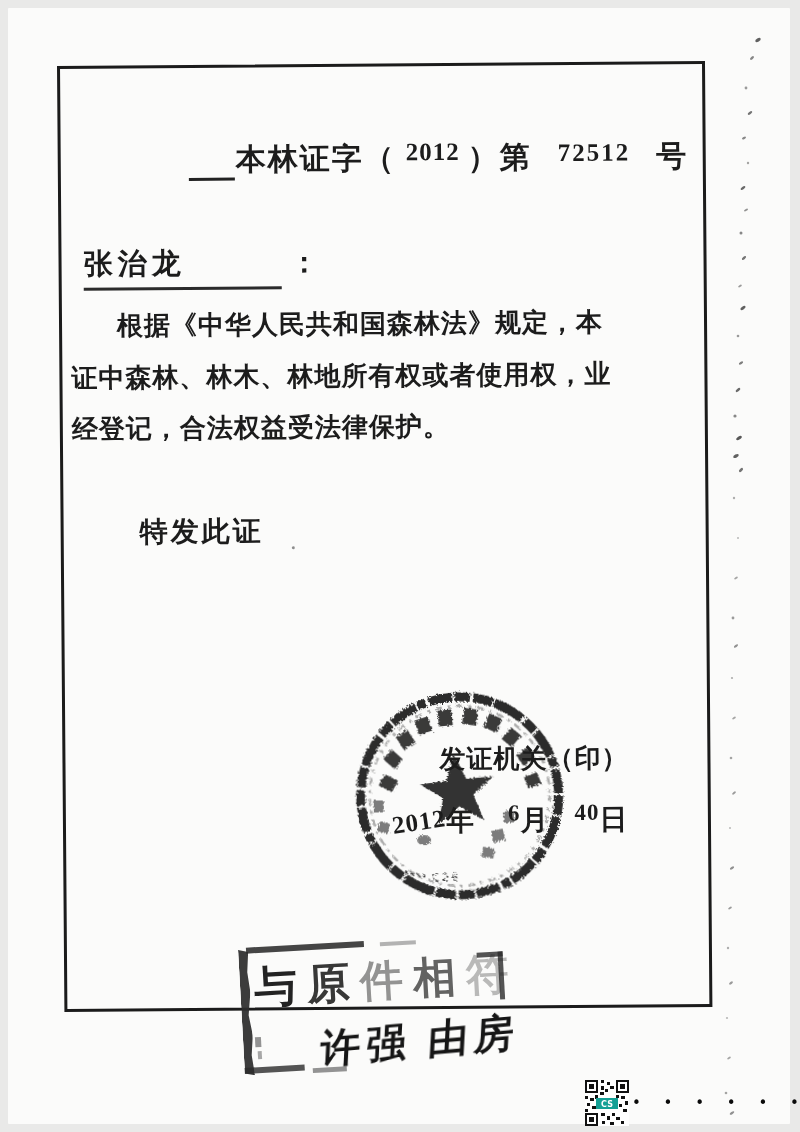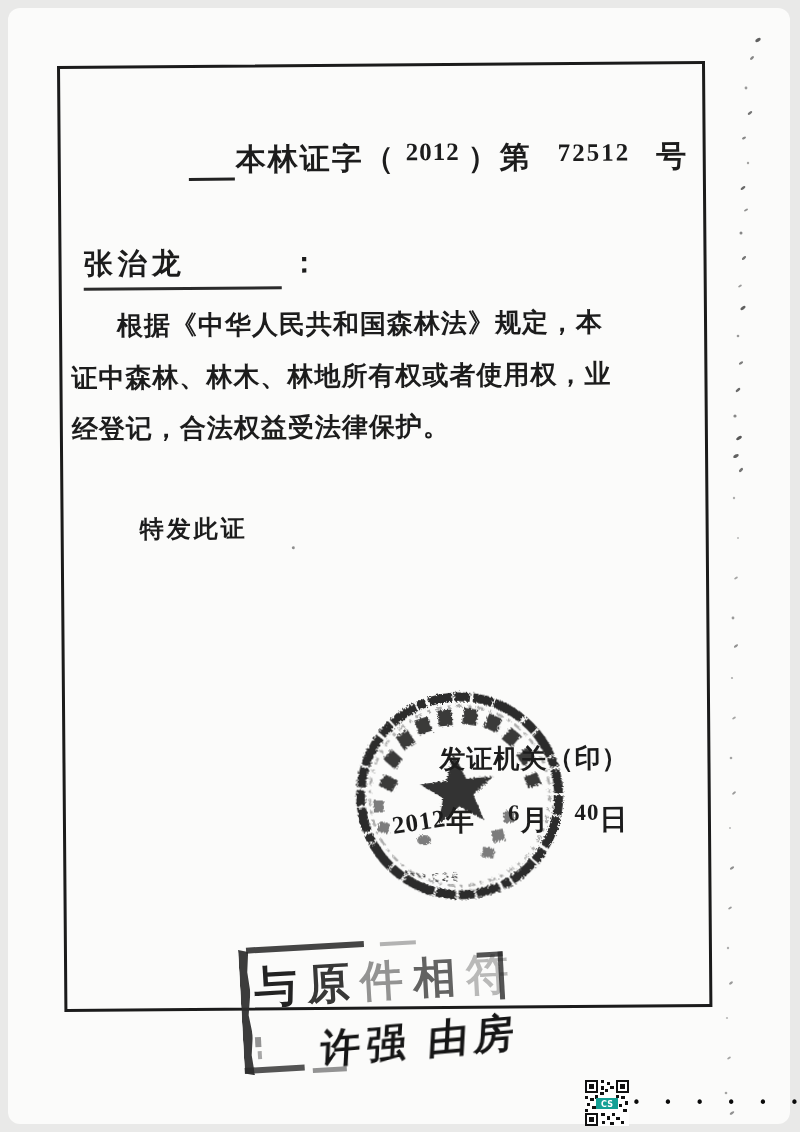--- a/index.html
+++ b/index.html
@@ -6,21 +6,21 @@
   body{
     width:800px;height:1132px;
     background:#e9e9e8;
     font-family:"Liberation Serif","DejaVu Serif",serif;
     color:#1c1c1c;
     overflow:hidden;
     position:relative;
   }
   .page{
     position:absolute;left:8px;top:8px;width:782px;height:1116px;
-    background:#fbfbfa;border-radius:12px;
+    background:#fbfbfa;border-radius:1px;
   }
   .frame{
     position:absolute;left:49px;top:58px;width:642px;height:940px;
     border:3px solid #1b1b1b;
     transform:rotate(-0.45deg);transform-origin:0 0;
   }
   .abs{position:absolute;}
   
   .header-line{top:72px;left:128px;white-space:nowrap;font-size:30px;font-weight:600;letter-spacing:2px;}
   .blank-underline{display:inline-block;width:46px;height:30px;border-bottom:3px solid #222;vertical-align:bottom;margin-right:1px;}
@@ -28,21 +28,21 @@
   .hdr-num{font-size:25px;position:relative;top:-6px;letter-spacing:2px;}
   .hsp{display:inline-block;width:26px;}
   
   .name-row{top:176px;left:22px;font-size:29px;font-weight:600;}
   .name-underlined{display:inline-block;width:198px;border-bottom:3px solid #2b2b2b;letter-spacing:5px;padding-bottom:3px;}
   .colon{margin-left:8px;}
   
   .body-par{top:232px;left:9px;width:588px;font-size:26px;font-weight:600;letter-spacing:1px;line-height:51.5px;}
   .body-par .line1{text-indent:46px;}
   
-  .closing{top:445px;left:76px;font-size:24px;font-weight:600;letter-spacing:3px;}
+  .closing{top:445px;left:76px;font-size:28px;font-weight:600;letter-spacing:3px;}
   .speck{position:absolute;background:#444;border-radius:50%;}
   
   .seal-svg{top:624px;left:288px;width:212px;height:212px;}
   .issuer-label{top:676px;left:374px;font-size:26px;font-weight:600;letter-spacing:1px;white-space:nowrap;}
   .date-row{top:736px;left:326px;white-space:nowrap;font-size:28px;font-weight:600;}
   .date-row .yr{display:inline-block;font-size:25px;transform:rotate(-8deg);letter-spacing:1px;}
   .date-row .sp1{display:inline-block;width:34px;}
   .date-row .sp2{display:inline-block;width:26px;}
   .date-row .raised{font-size:23px;position:relative;top:-9px;letter-spacing:1px;}
   

